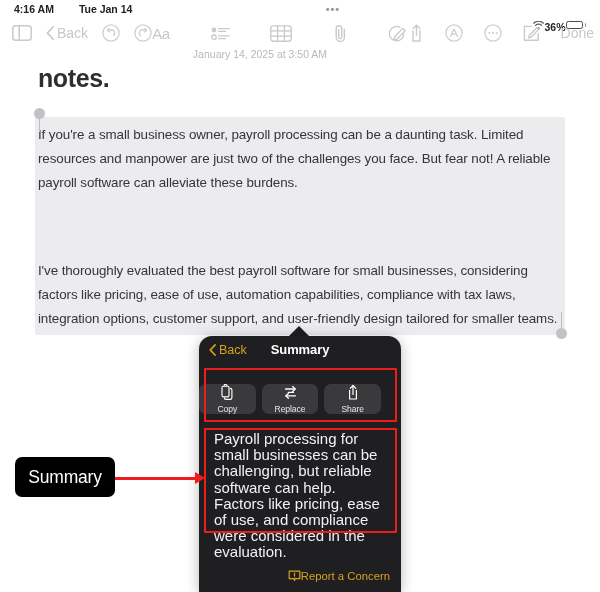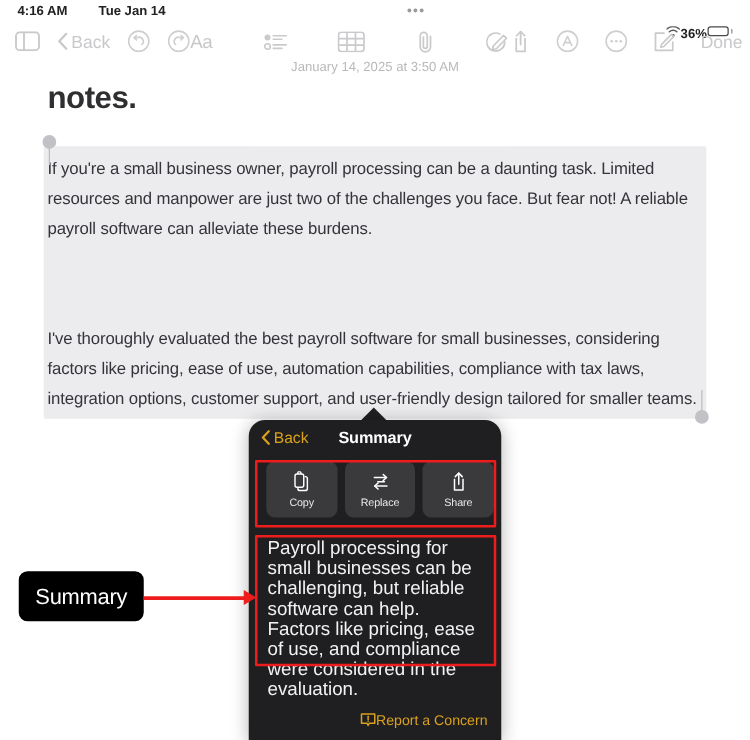--- a/index.html
+++ b/index.html
@@ -45,21 +45,21 @@
     color:#c8c8cb; height:26px;
   }
   .tb-back{ display:flex; align-items:center; gap:3px; font-size:14px; color:#c8c8cb; }
   .aa{ font-size:15px; letter-spacing:-0.3px; }
   .done{ font-size:14px; color:#c8c8cb; }
   svg{ display:block; }
 
   
   .datestamp{
     position:absolute; top:48px; left:0; width:520px;
-    text-align:center; font-size:10.5px; color:#b9b9bc;margin-left:40px;
+    text-align:center; font-size:10.5px; color:#b9b9bc;
   }
 
   
   .note-title{
     position:absolute; left:38px; top:64px;
     font-size:25px; font-weight:700; color:#2f2f31; letter-spacing:-0.4px;
   }
   .selection{
     position:absolute; left:35px; top:117px; width:530px; height:218px;
     background:#ececee; border-radius:1px;
@@ -102,37 +102,37 @@
   }
   .pop-back{
     display:flex; align-items:center; gap:3px;
     color:#d9a11c; font-size:12.5px; font-weight:500;
   }
   .pop-title{
     position:absolute; left:0; width:100%; text-align:center;
     color:#ffffff; font-size:13px; font-weight:700; letter-spacing:-0.1px;
   }
   .actions{
-    position:absolute; left:14px; top:33px; width:182px; height:45px;
-    display:flex; gap:6px;
+    position:absolute; left:0; top:33px; width:182px; height:45px;
+    display:flex; gap:6px;align-items:flex-end;
   }
   .action-btn{
     flex:1; background:#3a3a3c; border-radius:7px;
     display:flex; flex-direction:column; align-items:center; justify-content:center;
     gap:3px; color:#fff;
   }
   .action-label{ font-size:8.6px; color:#e8e8ea; letter-spacing:-0.1px; }
 
   .summary-box{
     position:absolute; left:10px; top:91px; width:182px; height:100px;
     color:#f2f2f4; font-size:15px; line-height:16.2px; padding:4px 5px 0 5px;
   }
   .report{
     position:absolute; right:11px; bottom:9px;
-    display:flex; align-items:center; gap:0;
+    display:flex; gap:0;
     color:#d9a11c; font-size:11.3px;
   }
 
   
   .redbox{ position:absolute; border:2.5px solid #ee1d1d; border-radius:1px; }
   #redbox-actions{ left:204px; top:368px; width:193px; height:54px; }
   #redbox-summary{ left:204px; top:428px; width:193px; height:105px; }
 
   .callout{
     position:absolute; left:15px; top:457px; width:100px; height:40px;

